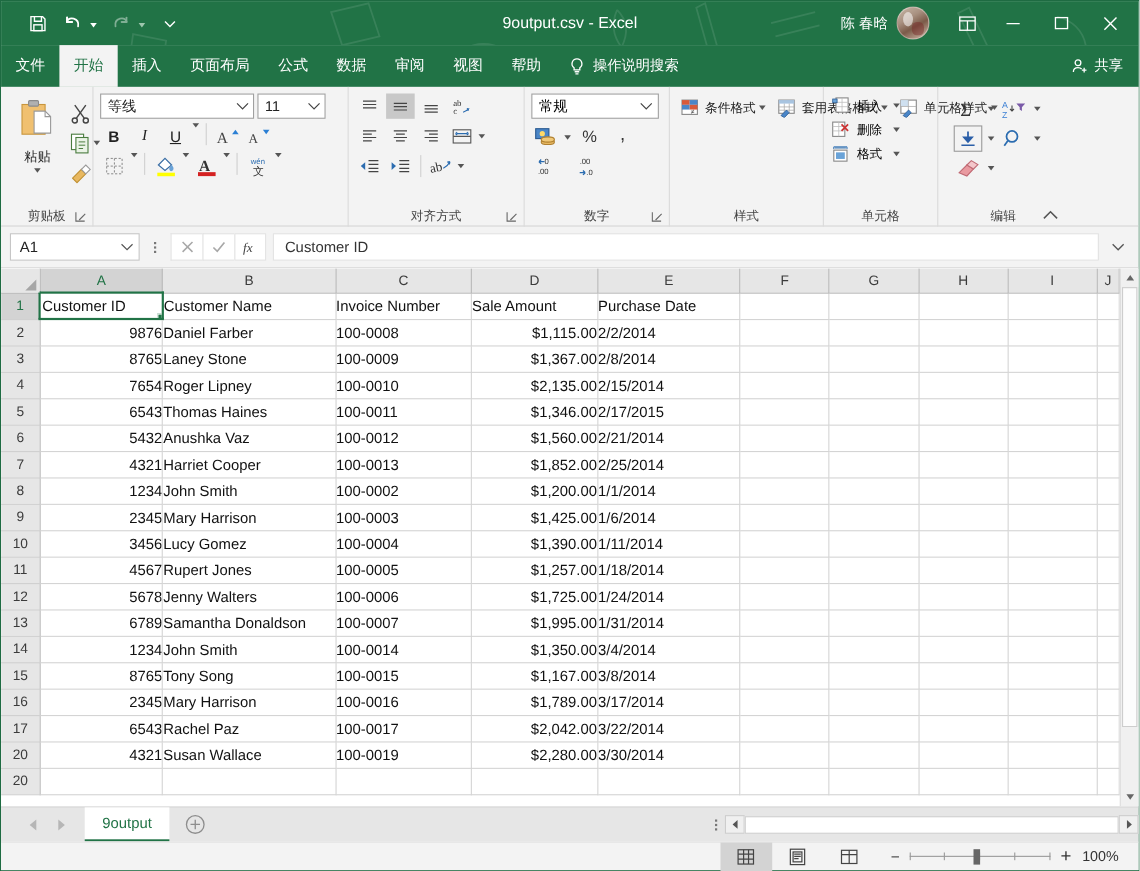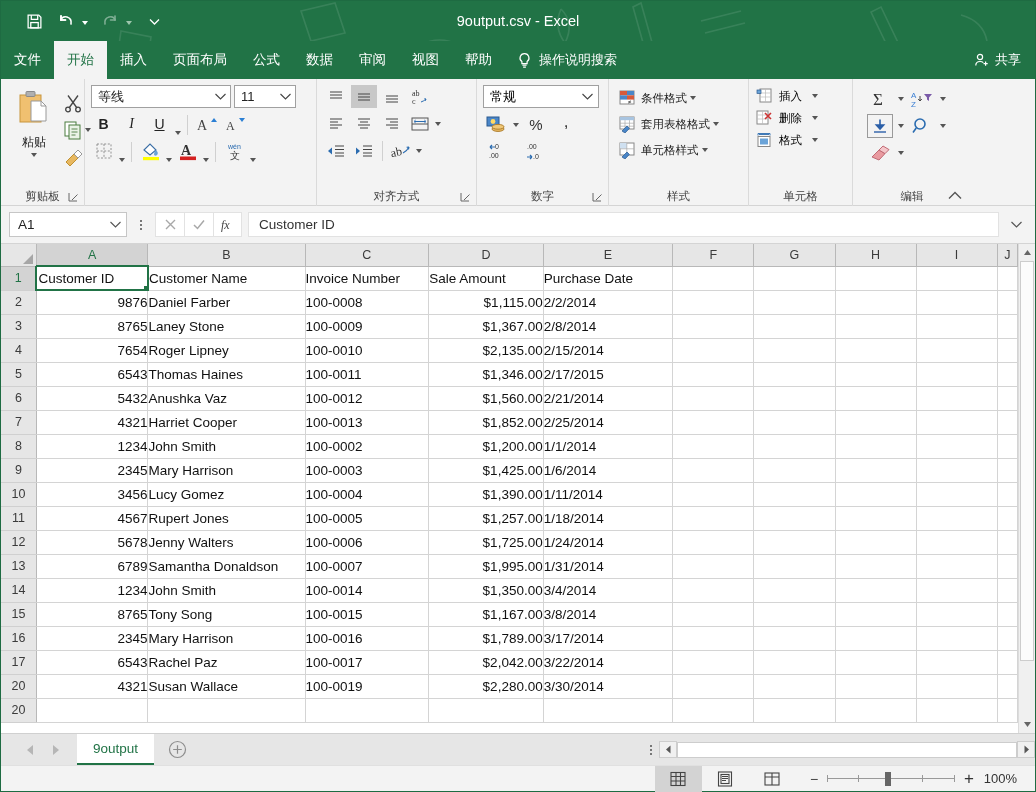--- a/index.html
+++ b/index.html
@@ -118,21 +118,21 @@
   
   .g-clip { width: 84px; }
   .clip-row { display: flex; gap: 2px; padding-top: 2px; }
   .paste-label { font-size: 12px; color: #222; margin-top: 1px; }
   .clip-side { display: flex; flex-direction: column; gap: 3px; padding-top: 4px; }
   .clip-icon-row { display: flex; align-items: center; gap: 2px; height: 24px; }
 
   
   .g-font { width: 232px; }
   .font-rows { display: flex; flex-direction: column; gap: 4px; width: 100%; }
-  .fr { display: flex; align-items: flex-end; gap: 3px; }
+  .fr { display: flex; align-items: flex-start; gap: 3px; }
   .fbox {
     height: 23px; border: 1px solid #a0a0a0; background: #fff;
     display: flex; align-items: center; padding: 0 3px 0 6px;
     font-size: 13px; color: #222;
   }
   .fbox.name { width: 140px; }
   .fbox.size { width: 62px; }
   .fbox .cv { margin-left: auto; }
   .btn-sq {
     width: 25px; height: 23px; display: flex; align-items: center;
@@ -154,21 +154,21 @@
   .g-num { width: 132px; }
   .numfmt {
     width: 116px; height: 23px; border: 1px solid #a0a0a0; background: #fff;
     display: flex; align-items: center; padding: 0 4px 0 6px; font-size: 13px;
   }
   .num-row2 { display: flex; align-items: center; gap: 4px; margin-top: 5px; }
   .num-row3 { display: flex; align-items: center; gap: 12px; margin-top: 6px; padding-left: 4px; }
 
   
   .g-styles { width: 140px; }
-  .st-rows { display: flex; flex-direction: column; gap: 4px; padding-top: 2px; }
+  .st-rows { display: flex; flex-direction: row; gap: 4px; padding-top: 2px; }
 
   
   .g-cells { width: 104px; }
   .cl-rows { display: flex; flex-direction: column; gap: 4px; padding-top: 2px; }
   .cl-row { display: flex; align-items: center; gap: 4px; font-size: 11.5px; }
 
   
   .g-edit { width: 118px; }
   .ed-rows { display: flex; flex-direction: column; gap: 3px; padding-top: 2px; padding-left: 8px; }
   .ed-row { display: flex; align-items: center; gap: 5px; }
@@ -375,20 +375,46 @@
       </div>
       <div class="qat-btn">
         <svg width="15" height="13" viewBox="0 0 15 13" fill="none" stroke="#fff" stroke-width="1.3">
           <path d="M3 4.5 L7.5 9 L12 4.5"></path>
         </svg>
       </div>
     </div>
 
     <div class="doctitle">9output.csv  -  Excel</div>
 
+    <div class="tb-right">
+      <span class="acct-name">陈 春晗</span>
+      <div class="avatar"></div>
+      <div class="win-btn ribbonopt">
+        <svg width="17" height="15" viewBox="0 0 17 15" fill="none" stroke="#fff" stroke-width="1.2">
+          <rect x="1.5" y="1.5" width="14" height="12"></rect>
+            <path d="M1.5 5h14"></path>
+            <path d="M8.5 5v8.5"></path>
+        </svg>
+      </div>
+      <div class="win-btn">
+        <svg width="16" height="12" viewBox="0 0 16 12">
+            <path d="M2 6.5h12" stroke="#fff" stroke-width="1.2"></path>
+          </svg>
+      </div>
+      <div class="win-btn">
+        <svg width="16" height="14" viewBox="0 0 16 14" fill="none" stroke="#fff" stroke-width="1.2">
+            <rect x="2.5" y="2" width="11" height="10"></rect>
+          </svg>
+      </div>
+      <div class="win-btn">
+        <svg width="17" height="15" viewBox="0 0 17 15" fill="none" stroke="#fff" stroke-width="1.3">
+            <path d="M3 2 L14 13 M14 2 L3 13"></path>
+          </svg>
+      </div>
+    </div>
   </div>
 
   <div class="tabbar">
     <div class="tab">文件</div>
     <div class="tab active">开始</div>
     <div class="tab">插入</div>
     <div class="tab">页面布局</div>
     <div class="tab">公式</div>
     <div class="tab">数据</div>
     <div class="tab">审阅</div>

